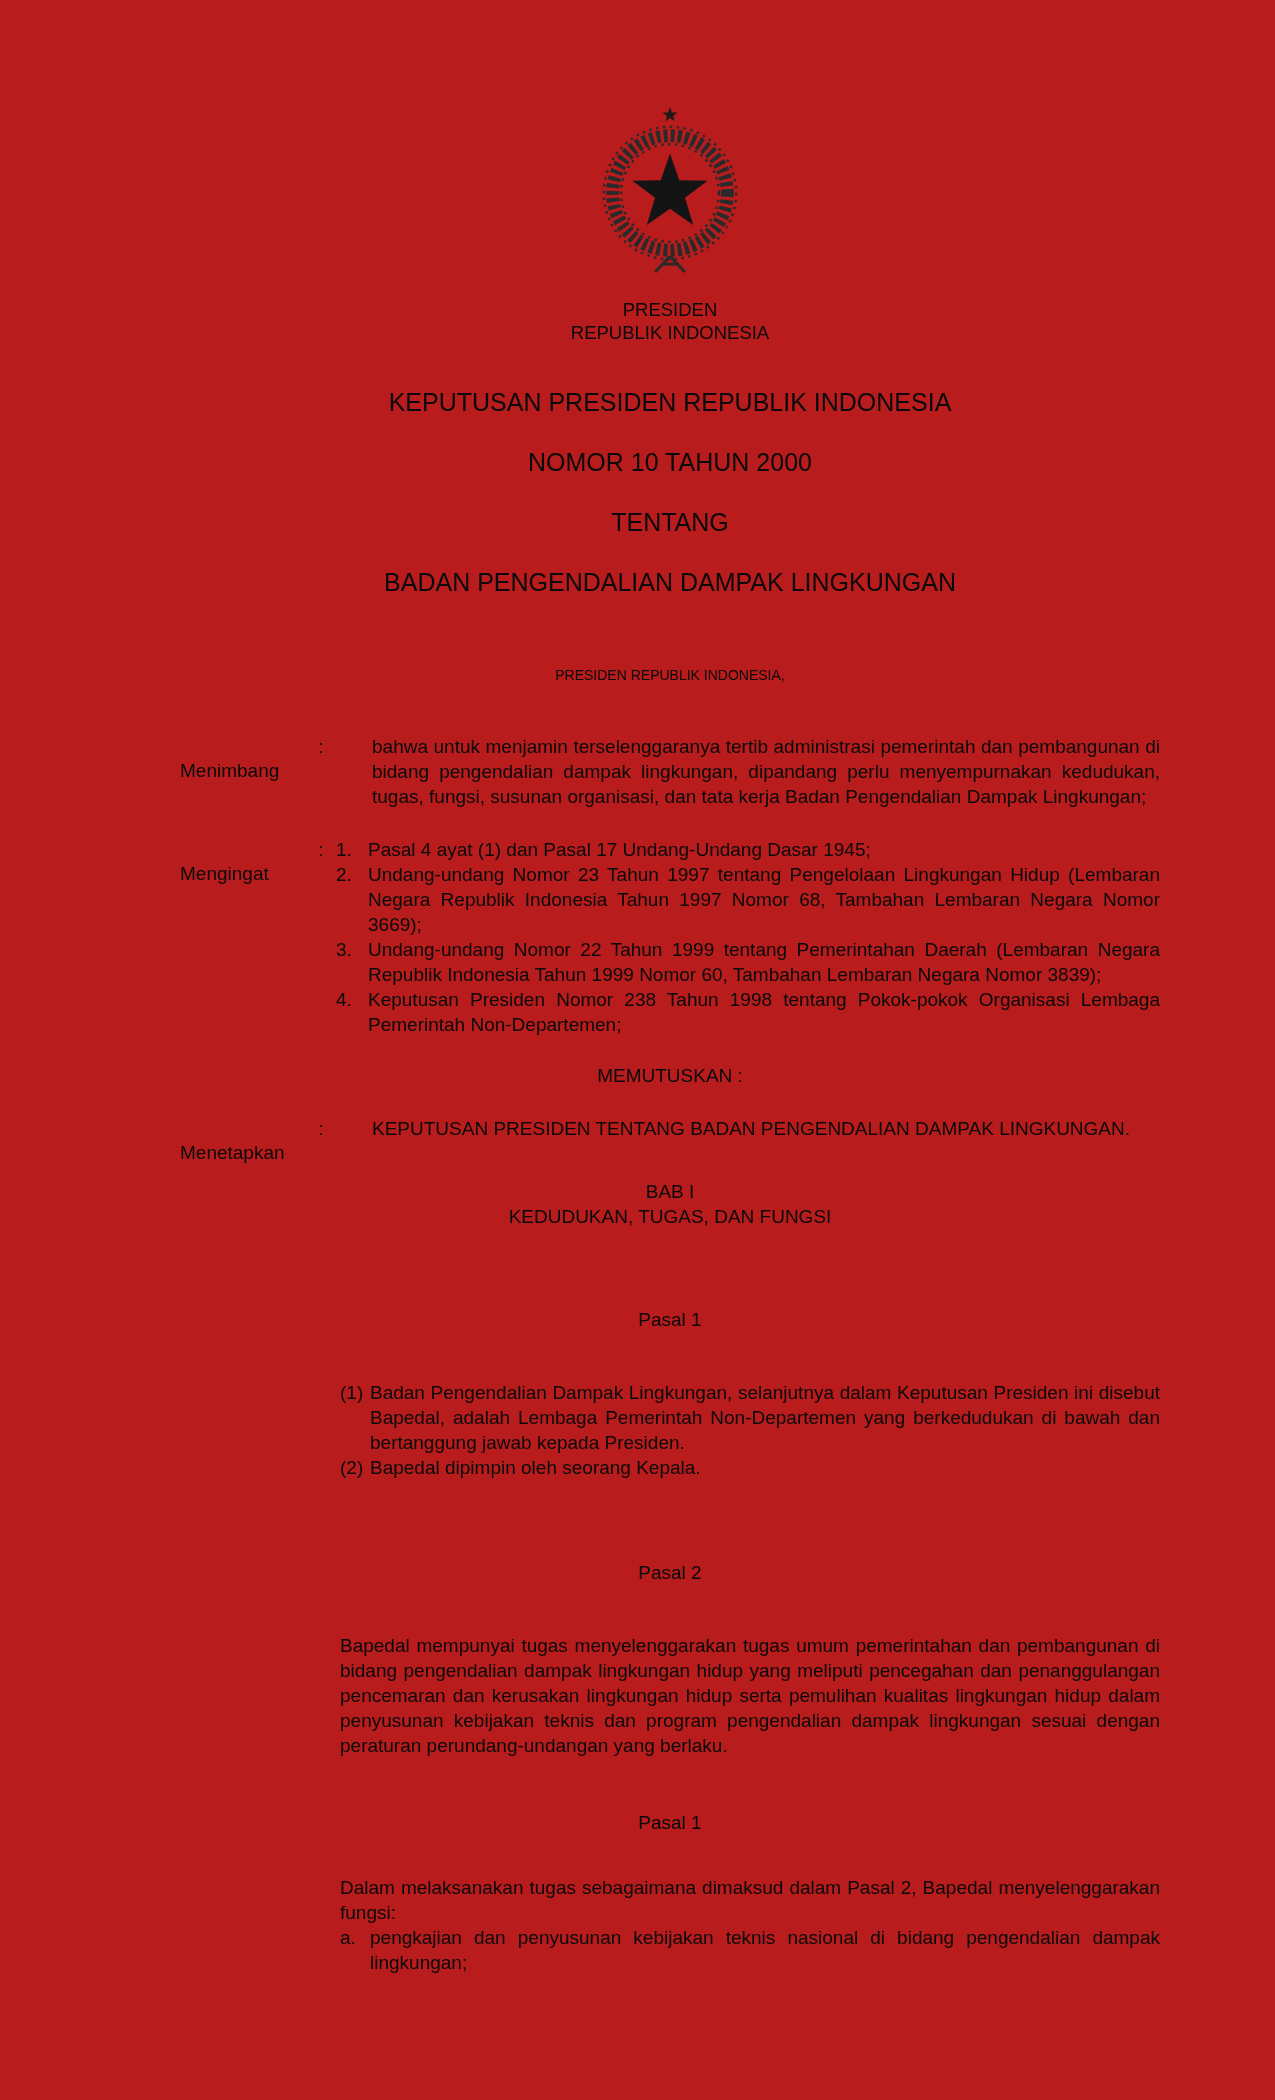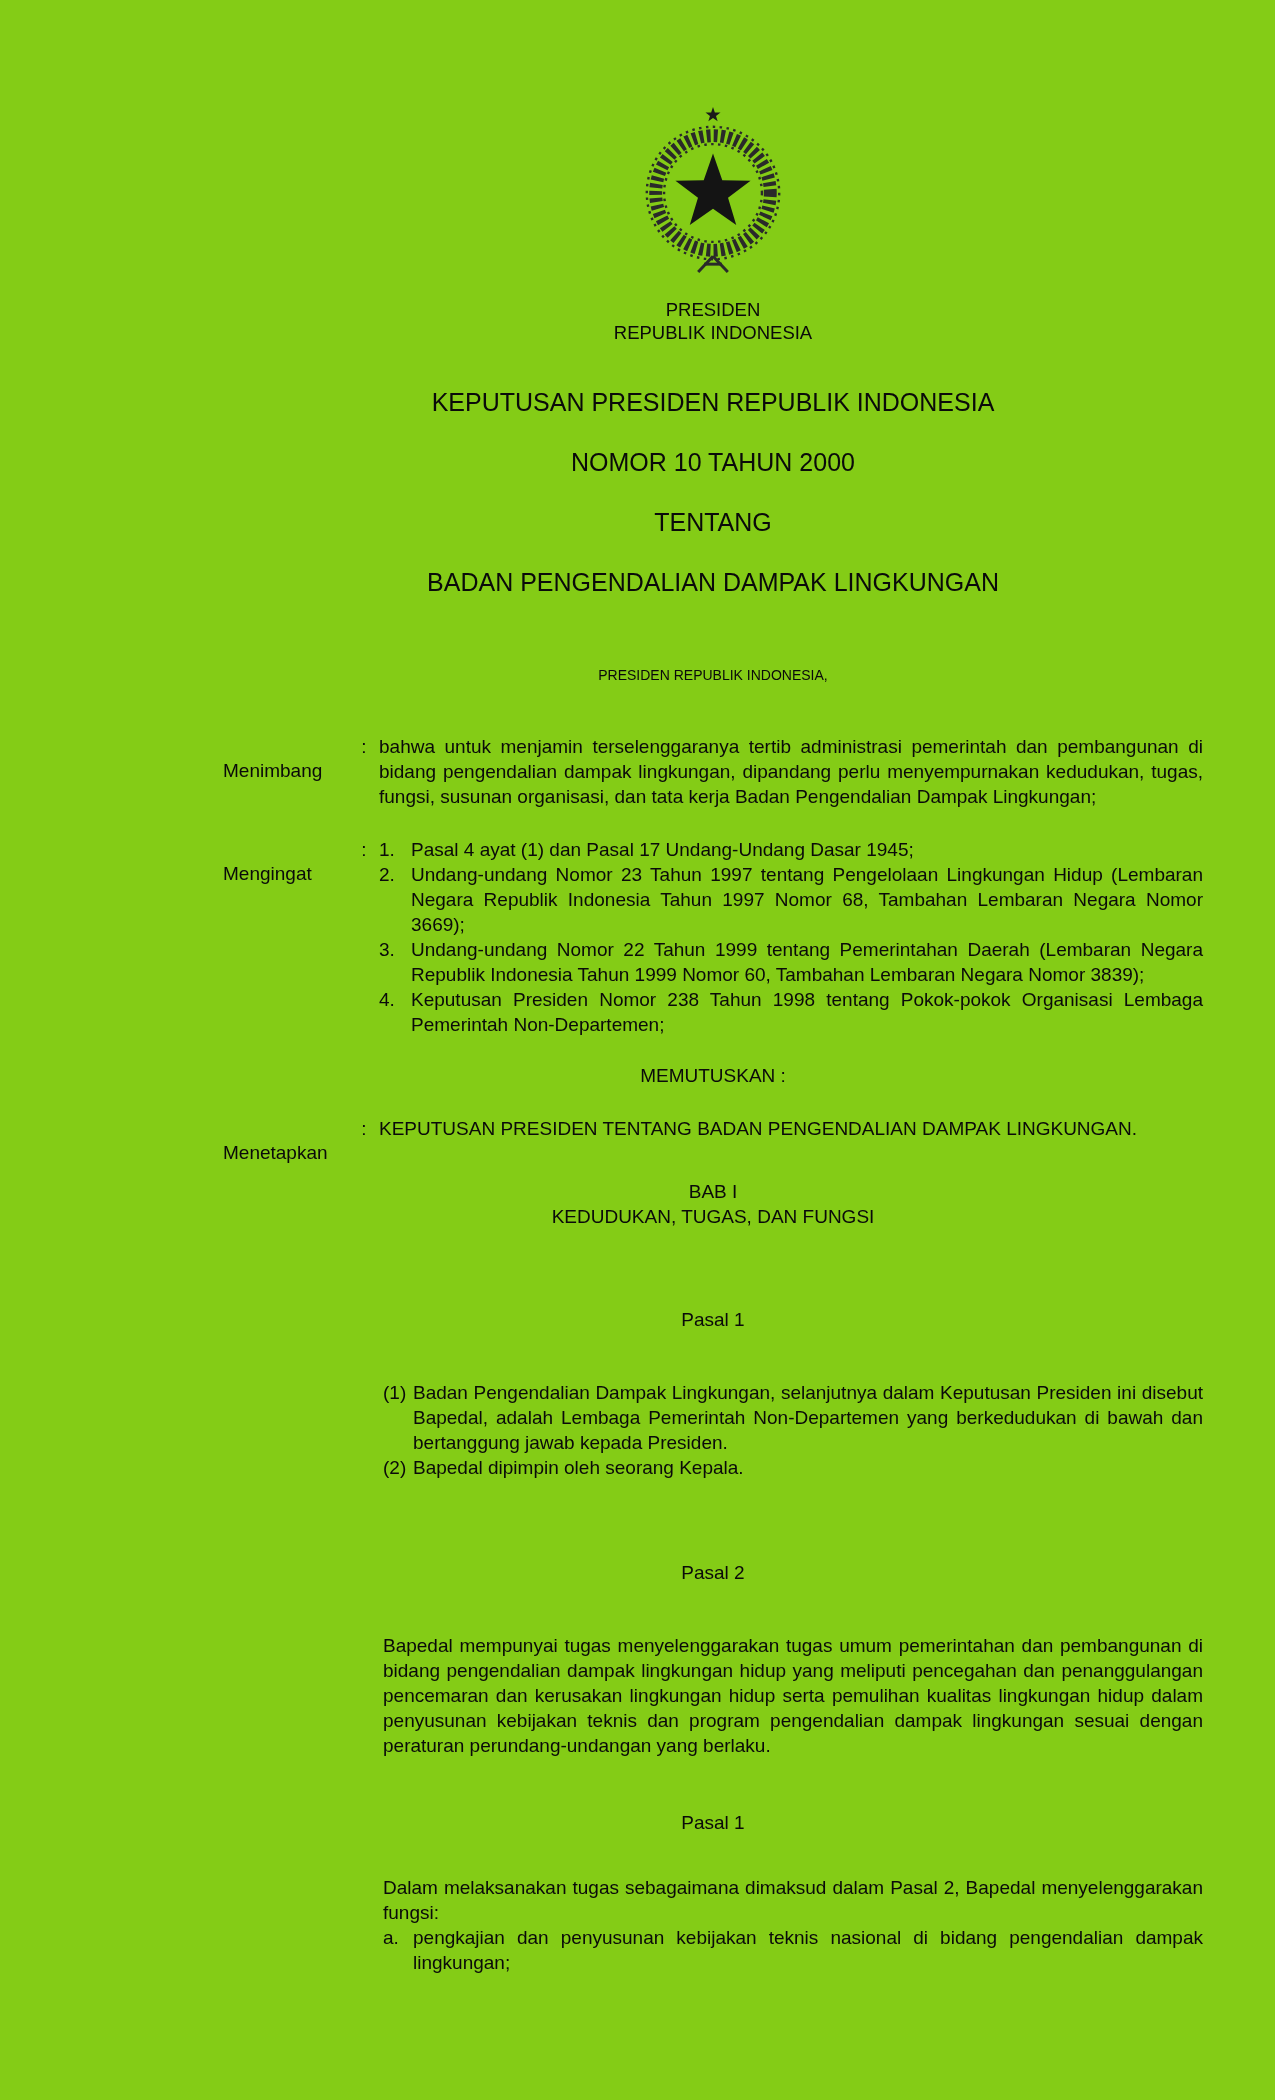--- a/index.html
+++ b/index.html
@@ -9,23 +9,22 @@
   }
   body {
     font-family: "Liberation Sans", sans-serif;
     color: #0a0a0a;
   }
   .page {
     position: relative;
     width: 1275px;
     min-height: 2100px;
     margin: 0 auto;
-    background: #84cc16;
+    background: #b91c1c;
     box-sizing: border-box;
-    padding-left: 43px;
   }
   .content {
     width: 980px;
     margin-left: 180px;
     padding-top: 100px;
     font-size: 19px;
     line-height: 25px;
     box-sizing: border-box;
   }
   .emblem-wrap {
@@ -52,20 +51,21 @@
   }
   .row {
     display: grid;
     grid-template-columns: 126px 30px 1fr;
     align-items: start;
   }
   .row .label { text-align: left; margin-top: 24px; }
   .row .colon { text-align: center; }
   .row .body-text {
     text-align: justify;
+    margin-left: 36px;
   }
   .mt-menimbang { margin-top: 46px; }
   .mt-mengingat { margin-top: 28px; }
   .num-item {
     position: relative;
     padding-left: 32px;
     text-align: justify;
   }
   .num-item .marker {
     position: absolute;

